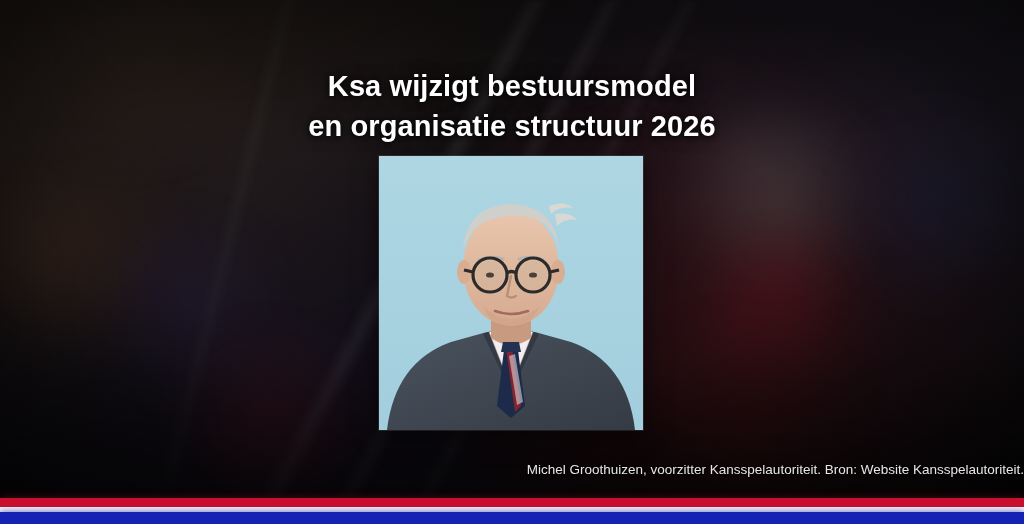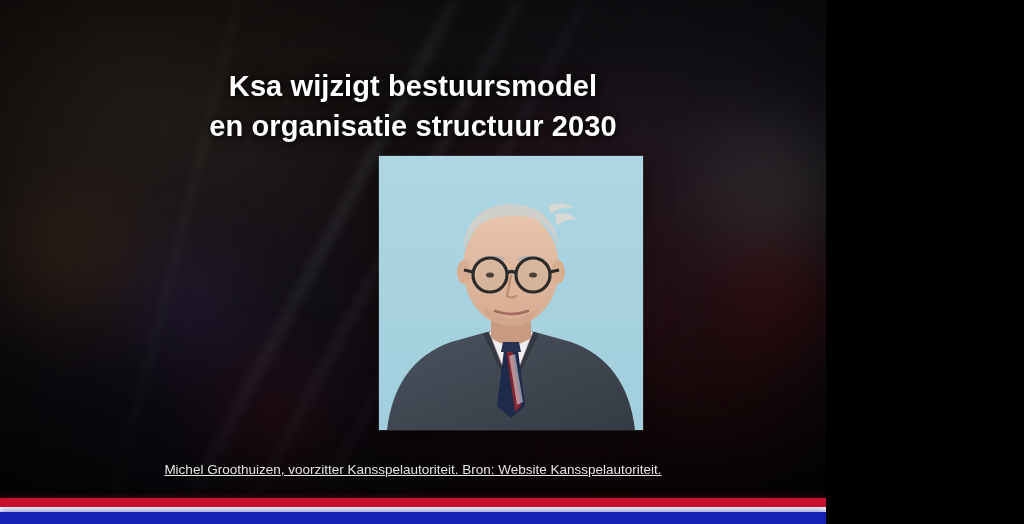--- a/index.html
+++ b/index.html
@@ -6,21 +6,21 @@
     margin: 0;
     padding: 0;
     background: #000;
   }
   body {
     font-family: "Liberation Sans", sans-serif;
   }
 
   #banner {
     position: relative;
-    width: 826px;
+    width: 1024px;
     height: 524px;
     overflow: hidden;
     background: #1d4ed8;
   }
 
   
   .bg-layer {
     position: absolute;
     inset: 0;
     overflow: hidden;
@@ -116,27 +116,26 @@
     z-index: 4;
   }
   .portrait-wrap svg { display: block; width: 100%; height: 100%; }
 
   
   .caption {
     position: absolute;
     left: 0;
     right: 0;
     top: 461px;
-    text-align: center;
+    text-align: right;
     color: #e6e6e6;
     font-size: 13.5px;
     line-height: 1.3;
     text-shadow: 0 1px 3px rgba(0,0,0,.9);
     z-index: 5;
-    text-decoration: underline;
   }
 
   
   .flagbar {
     position: absolute;
     left: 0;
     right: 0;
     bottom: 0;
     height: 26px;
     z-index: 7;
@@ -167,21 +166,21 @@
     <div class="bg-blob b4"></div>
     <div class="bg-blob b5"></div>
     <div class="bg-blob b6"></div>
     <div class="bg-blob b7"></div>
     <div class="bg-streaks"></div>
     <div class="bg-dark-vignette"></div>
   </div>
 
   <h1 class="title">
     <span class="ln">Ksa wijzigt bestuursmodel</span>
-    <span class="ln">en organisatie structuur 2030</span>
+    <span class="ln">en organisatie structuur 2026</span>
   </h1>
 
 
   <div class="portrait-wrap">
     <svg viewBox="0 0 264 274" xmlns="http://www.w3.org/2000/svg">
       <defs>
         <linearGradient id="bgBlue" x1="0" y1="0" x2="0" y2="1">
           <stop offset="0%" stop-color="#aed6e3"></stop>
           <stop offset="100%" stop-color="#a2cedd"></stop>
         </linearGradient>

